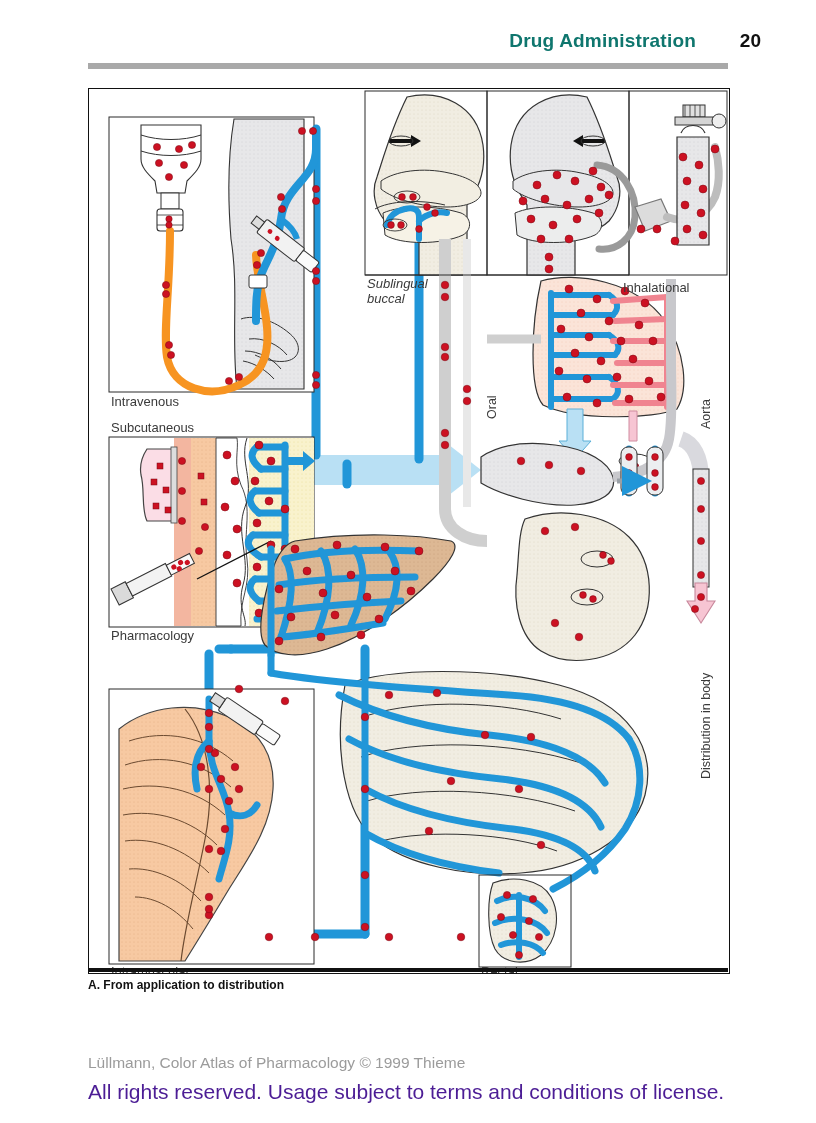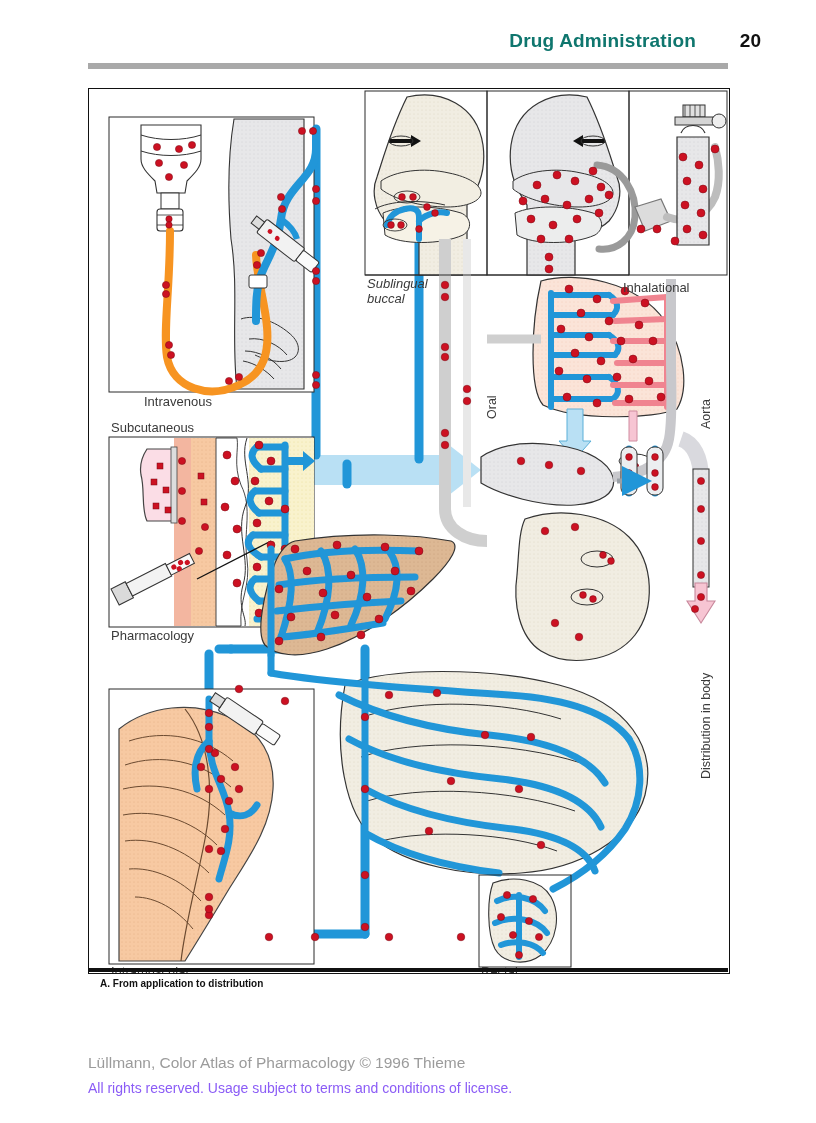--- a/index.html
+++ b/index.html
@@ -10,26 +10,26 @@
   
   .hdr{position:absolute;left:0;top:30px;width:816px;height:30px;}
   .hdr-title{position:absolute;right:120px;top:0;font-size:19px;font-weight:bold;color:#0f766e;
              letter-spacing:.2px;white-space:nowrap;margin-left:19px;}
   .hdr-page{position:absolute;right:55px;top:0;font-size:19px;font-weight:bold;color:#111;}
   .hdr-rule{position:absolute;left:88px;top:63px;width:640px;height:6px;background:#a9a9a9;}
 
   
   .fig{position:absolute;left:88px;top:88px;width:640px;height:884px;border:1.5px solid #111;
        background:#fff;overflow:hidden;}
-  .fig-caption{position:absolute;left:88px;top:978px;font-size:10px;font-weight:bold;color:#111;margin-left:12px;}
+  .fig-caption{position:absolute;left:88px;top:978px;font-size:12px;font-weight:bold;color:#111;}
   .fig-rule-top{position:absolute;left:88px;top:968px;width:640px;height:4px;background:#111;}
 
   
   .foot1{position:absolute;left:88px;top:1054px;font-size:15.5px;color:#9b9b9b;white-space:nowrap;}
-  .foot2{position:absolute;left:88px;top:1080px;font-size:14px;color:#8b5cf6;white-space:nowrap;}
+  .foot2{position:absolute;left:88px;top:1080px;font-size:21px;color:#4c1d95;white-space:nowrap;}
   .plabel{position:absolute;font-size:13px;color:#3a3a3a;white-space:pre-line;line-height:1.12;}
   .vlabel{position:absolute;font-size:12.5px;color:#3a3a3a;white-space:nowrap;
           transform-origin:0 0;transform:rotate(-90deg);}
 
   svg{position:absolute;left:0;top:0;overflow:visible;}
   .nofill{fill:none;}
 </style>
 </head>
 <body>
 
@@ -588,33 +588,33 @@
             <circle cx="450" cy="848" r="3.6"></circle>
           <circle cx="430" cy="866" r="3.6"></circle>
         </g>
       </g>
 
       <g stroke="#2a2a2a" stroke-width="1" fill="none">
         <path d="M276,186 L540,186"></path>
       </g>
     </svg>
 
-    <div class="plabel" style="left:22px;top:306px;margin-left:33px;">Intravenous</div>
+    <div class="plabel" style="left:22px;top:306px;">Intravenous</div>
     <div class="plabel" style="left:22px;top:332px;">Subcutaneous</div>
     <div class="plabel" style="left:22px;top:540px;">Pharmacology</div>
     <div class="plabel" style="left:22px;top:876px;">Intramuscular</div>
     <div class="plabel" style="left:278px;top:188px;font-style:italic;">Sublingual
 buccal</div>
     <div class="plabel" style="left:534px;top:172px;margin-top:20px;">Inhalational</div>
     <div class="plabel" style="left:392px;top:876px;">Rectal</div>
 
     <div class="vlabel" style="left:396px;top:330px;">Oral</div>
     <div class="vlabel" style="left:610px;top:340px;">Aorta</div>
     <div class="vlabel" style="left:610px;top:690px;">Distribution in body</div>
   </div>
 
   <div class="fig-rule-top"></div>
   <div class="fig-caption">A. From application to distribution</div>
 
-  <div class="foot1">Lüllmann, Color Atlas of Pharmacology © 1996 Thieme</div>
+  <div class="foot1">Lüllmann, Color Atlas of Pharmacology © 1999 Thieme</div>
   <div class="foot2">All rights reserved. Usage subject to terms and conditions of license.</div>
 
 </div>
 
 </body></html>

